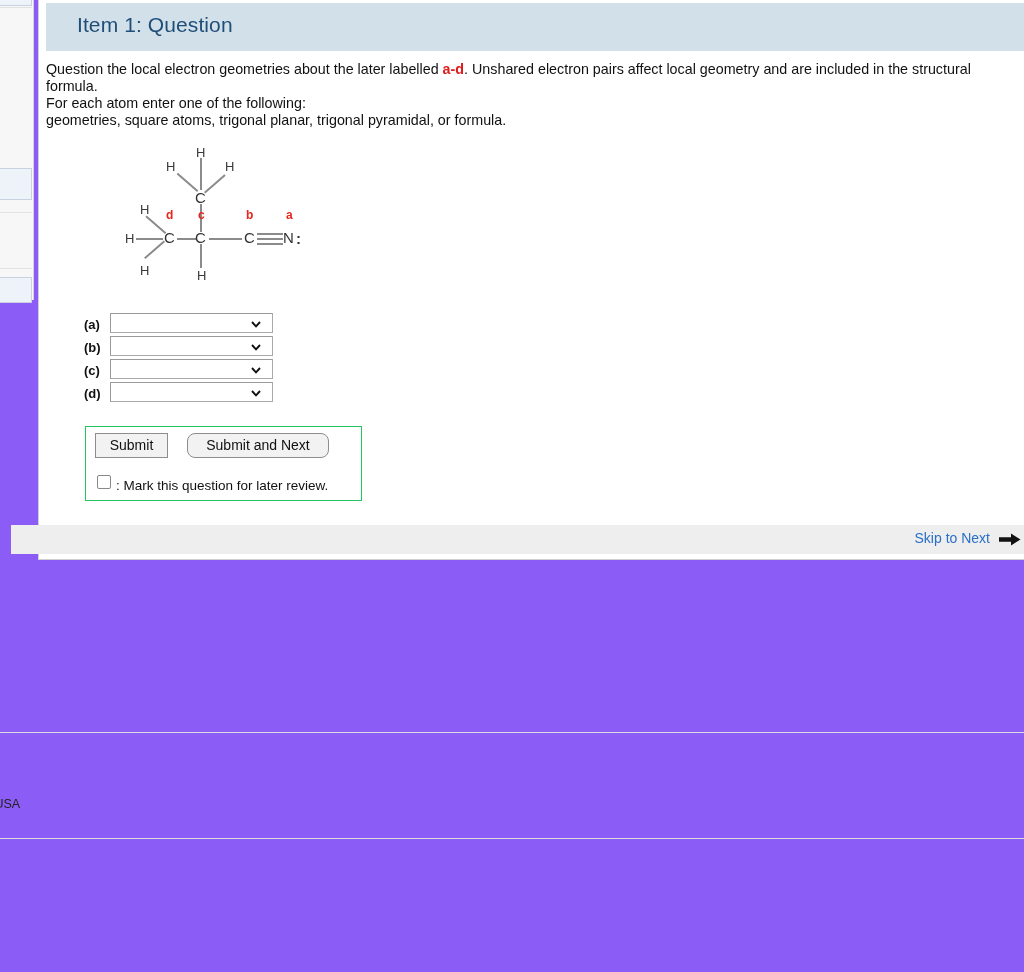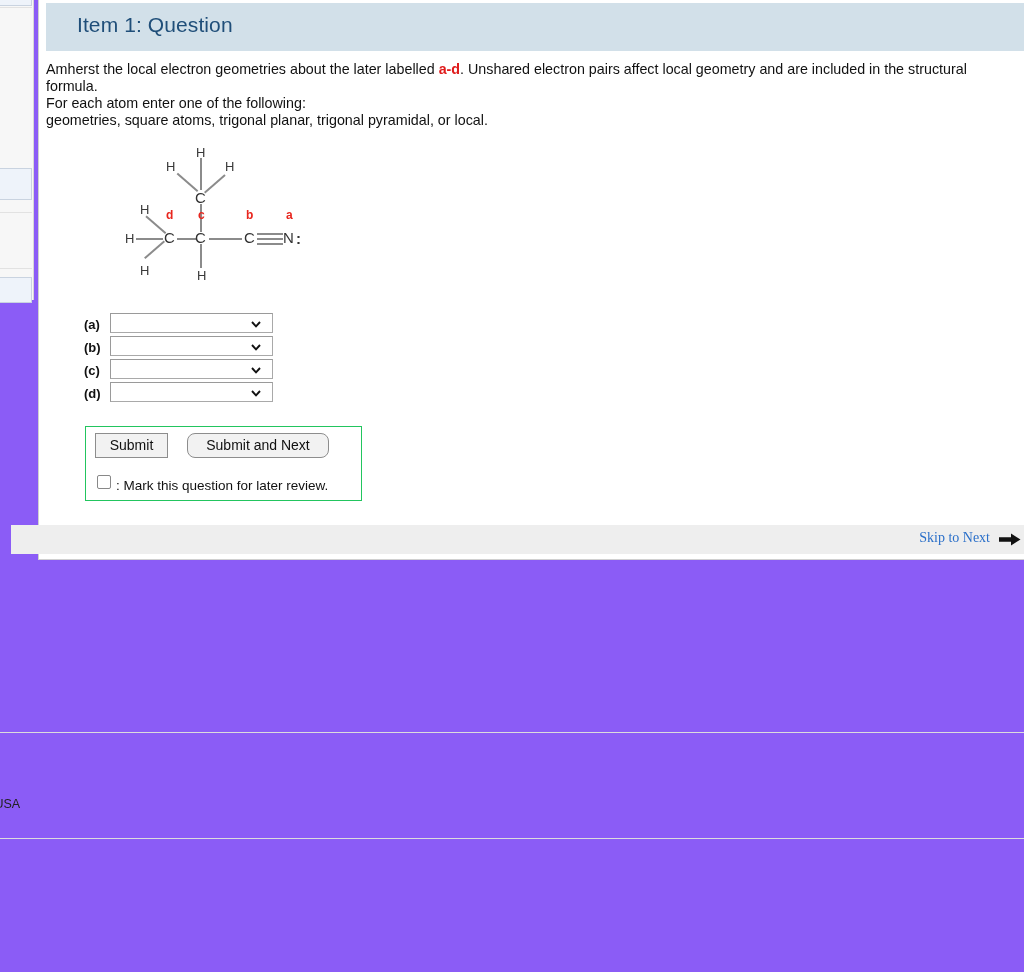--- a/index.html
+++ b/index.html
@@ -242,21 +242,21 @@
     width: 1013px;
     height: 29px;
     background: #eeeeee;
   }
   .skiplink {
     position: absolute;
     right: 34px;
     top: 5px;
     font-size: 14px;
     color: #2a6fc9;
-    font-family: Liberation Serif, serif;
+    font-family: Liberation Sans, sans-serif;
     cursor: pointer;
   }
   .arrow-right {
     position: absolute;
     right: 3px;
     top: 8px;
     width: 22px;
     height: 13px;
   }
 
@@ -296,26 +296,26 @@
   </div>
 
   <div class="panel">
 
     <div class="panel-header">
       <div class="title">Item 1: Question</div>
     </div>
 
     <div class="qbody">
       <div class="qline">
-        <span>Amherst the </span><b>local electron geometries</b><span> about the later labelled </span><span class="red">a-d</span><span>. Unshared electron pairs affect local geometry and are included in the structural</span>
+        <span>Question the </span><b>local electron geometries</b><span> about the later labelled </span><span class="red">a-d</span><span>. Unshared electron pairs affect local geometry and are included in the structural</span>
       </div>
       <div class="qline">formula.</div>
       <div class="qline">For each atom enter one of the following:</div>
       <div class="qline">
-        <b>geometries</b><span>, </span><b>square atoms</b><span>, </span><b>trigonal planar</b><span>, </span><b>trigonal pyramidal</b><span>, or </span><b>local</b><span>.</span>
+        <b>geometries</b><span>, </span><b>square atoms</b><span>, </span><b>trigonal planar</b><span>, </span><b>trigonal pyramidal</b><span>, or </span><b>formula</b><span>.</span>
       </div>
     </div>
 
     <div class="molecule">
 
       <div class="bond v" style="left:76px;top:12px;height:32px;"></div>
       <div class="bond diag" style="left:73px;top:46px;width:27px;transform:rotate(-139deg);"></div>
       <div class="bond diag" style="left:80px;top:46px;width:27px;transform:rotate(-41deg);"></div>
 
       <div class="bond v" style="left:76px;top:58px;height:28px;"></div>

